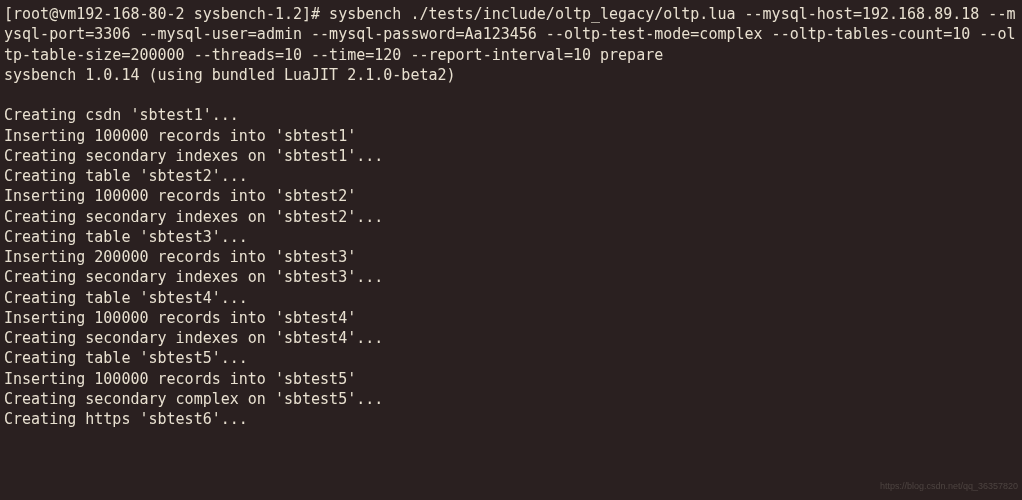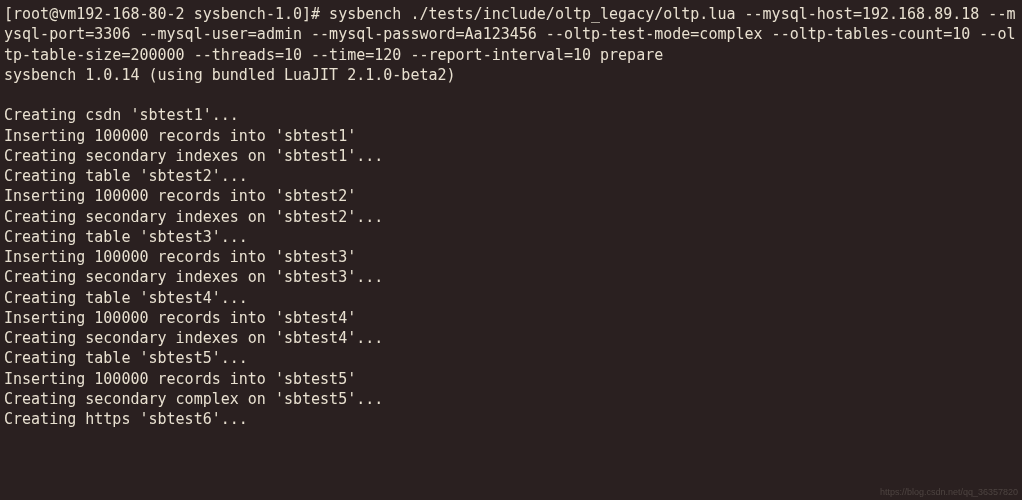--- a/index.html
+++ b/index.html
@@ -18,40 +18,40 @@
     .terminal-content {
       white-space: pre-wrap;
       word-break: break-all;
     }
     .prompt { color: #e8e0d0; }
     .command { color: #e8e0d0; }
     .output { color: #e8e0d0; }
     .blank-line { height: 1.35em; }
     .watermark {
       position: absolute;
-      bottom: 2px;
+      bottom: 8px;
       right: 4px;
       font-size: 9px;
       color: rgba(180,170,160,0.25);
       font-family: sans-serif;
     }
   </style>
 </head>
 <body>
 
-<div class="terminal-content"><span class="prompt">[root@vm192-168-80-2 sysbench-1.0]# </span><span class="command">sysbench ./tests/include/oltp_legacy/oltp.lua --mysql-host=192.168.89.18 --mysql-port=3306 --mysql-user=admin --mysql-password=Aa123456 --oltp-test-mode=complex --oltp-tables-count=10 --oltp-table-size=200000 --threads=10 --time=120 --report-interval=10 prepare</span>
+<div class="terminal-content"><span class="prompt">[root@vm192-168-80-2 sysbench-1.2]# </span><span class="command">sysbench ./tests/include/oltp_legacy/oltp.lua --mysql-host=192.168.89.18 --mysql-port=3306 --mysql-user=admin --mysql-password=Aa123456 --oltp-test-mode=complex --oltp-tables-count=10 --oltp-table-size=200000 --threads=10 --time=120 --report-interval=10 prepare</span>
 <span class="output">sysbench 1.0.14 (using bundled LuaJIT 2.1.0-beta2)</span>
 <div class="blank-line"></div><span class="output">Creating csdn 'sbtest1'...</span>
 <span class="output">Inserting 100000 records into 'sbtest1'</span>
 <span class="output">Creating secondary indexes on 'sbtest1'...</span>
 <span class="output">Creating table 'sbtest2'...</span>
 <span class="output">Inserting 100000 records into 'sbtest2'</span>
 <span class="output">Creating secondary indexes on 'sbtest2'...</span>
 <span class="output">Creating table 'sbtest3'...</span>
-<span class="output">Inserting 100000 records into 'sbtest3'</span>
+<span class="output">Inserting 200000 records into 'sbtest3'</span>
 <span class="output">Creating secondary indexes on 'sbtest3'...</span>
 <span class="output">Creating table 'sbtest4'...</span>
 <span class="output">Inserting 100000 records into 'sbtest4'</span>
 <span class="output">Creating secondary indexes on 'sbtest4'...</span>
 <span class="output">Creating table 'sbtest5'...</span>
 <span class="output">Inserting 100000 records into 'sbtest5'</span>
 <span class="output">Creating secondary complex on 'sbtest5'...</span>
 <span class="output">Creating https 'sbtest6'...</span></div>
 
 <div class="watermark">https://blog.csdn.net/qq_36357820</div>

